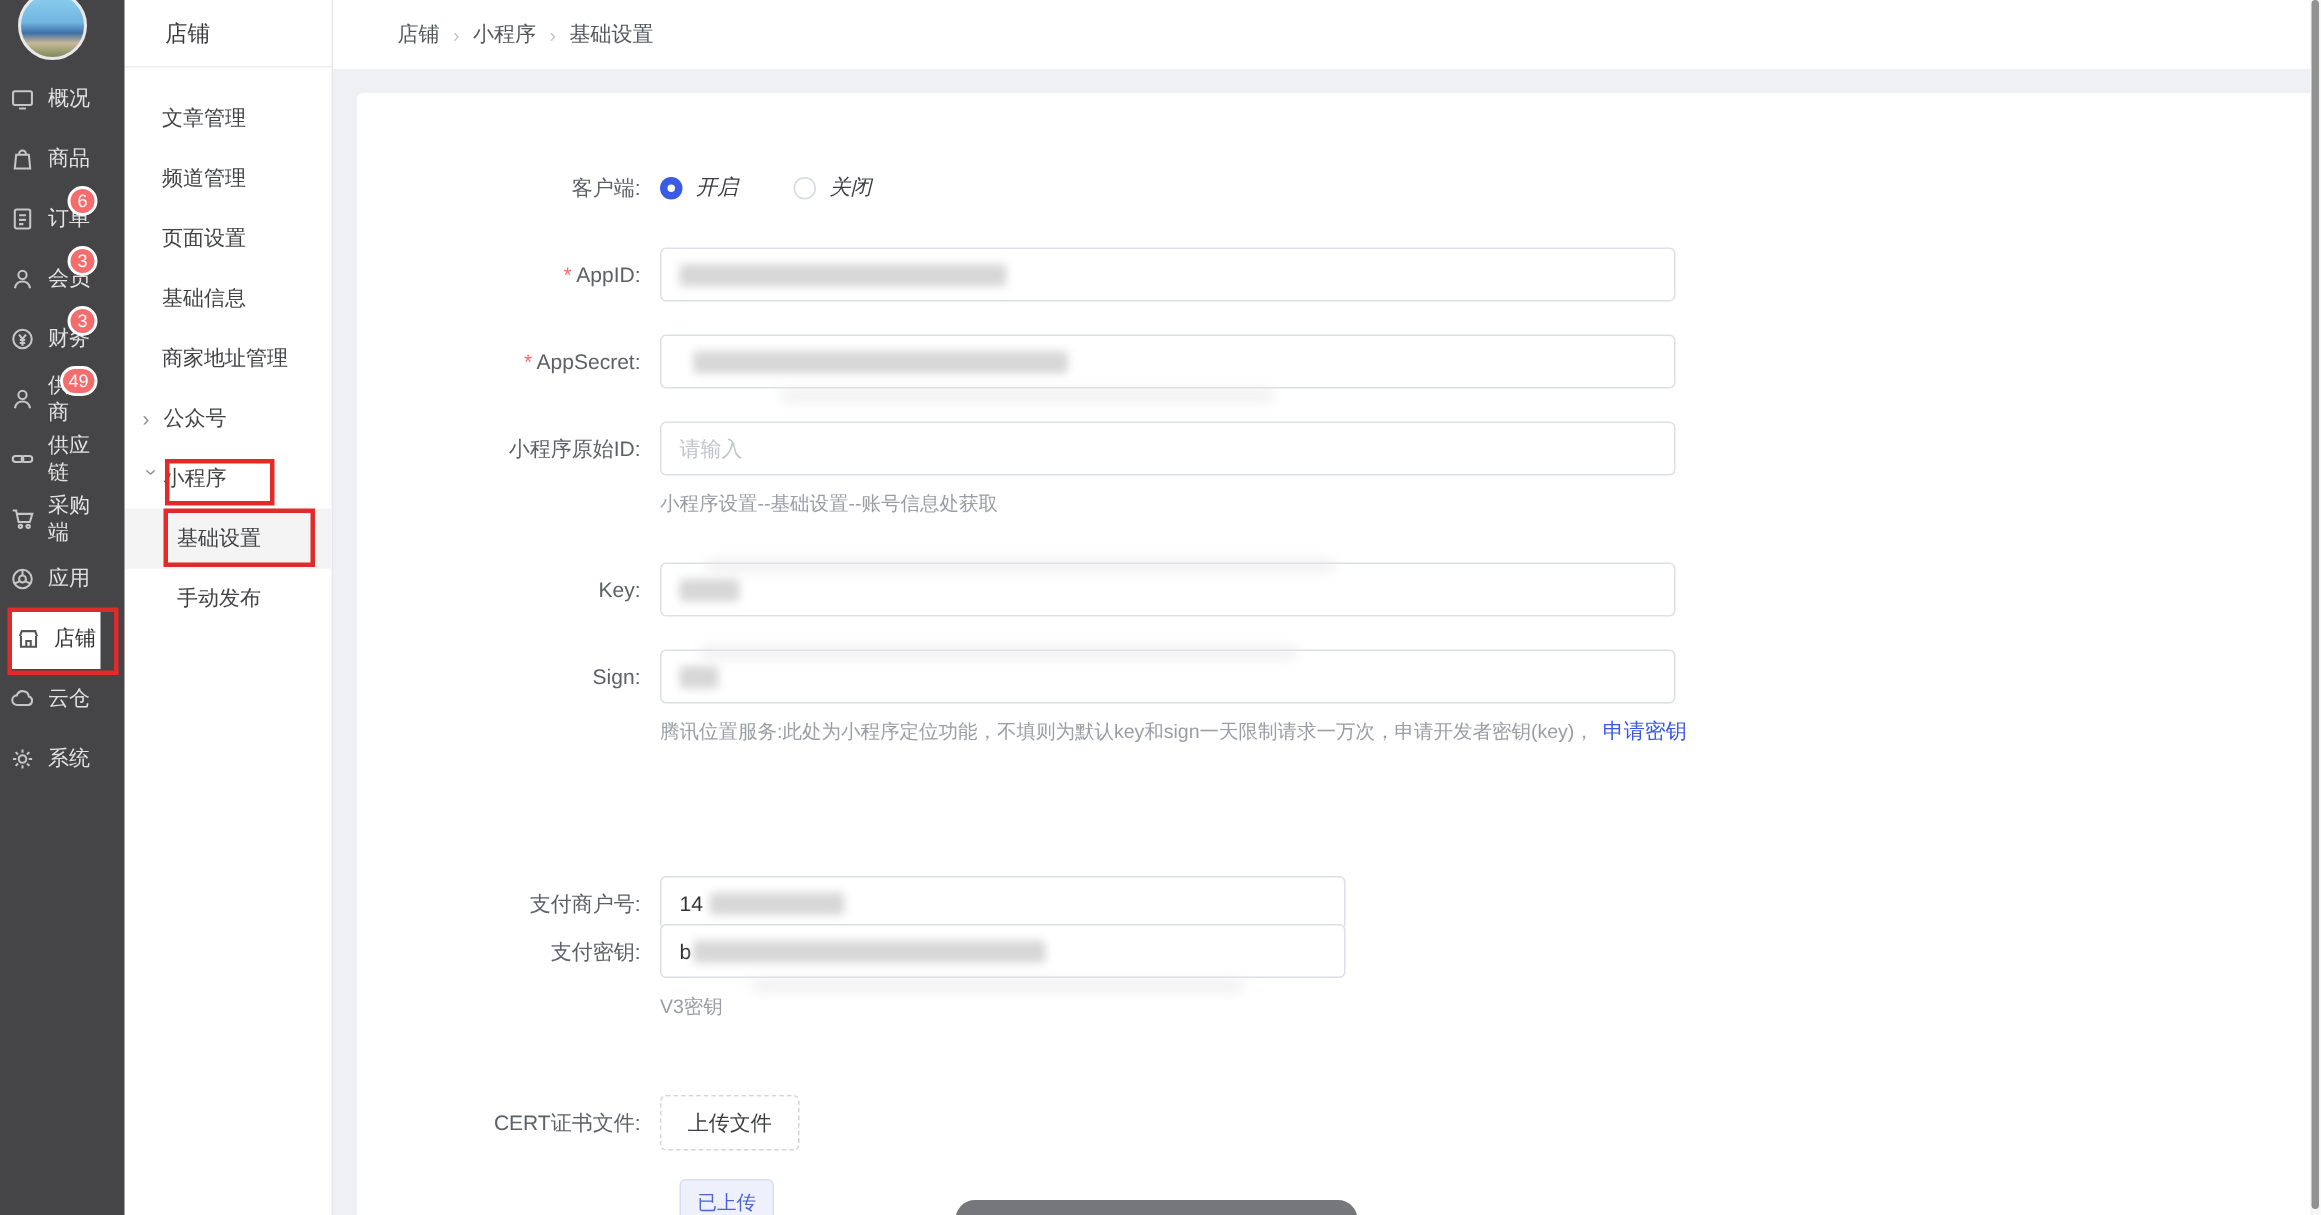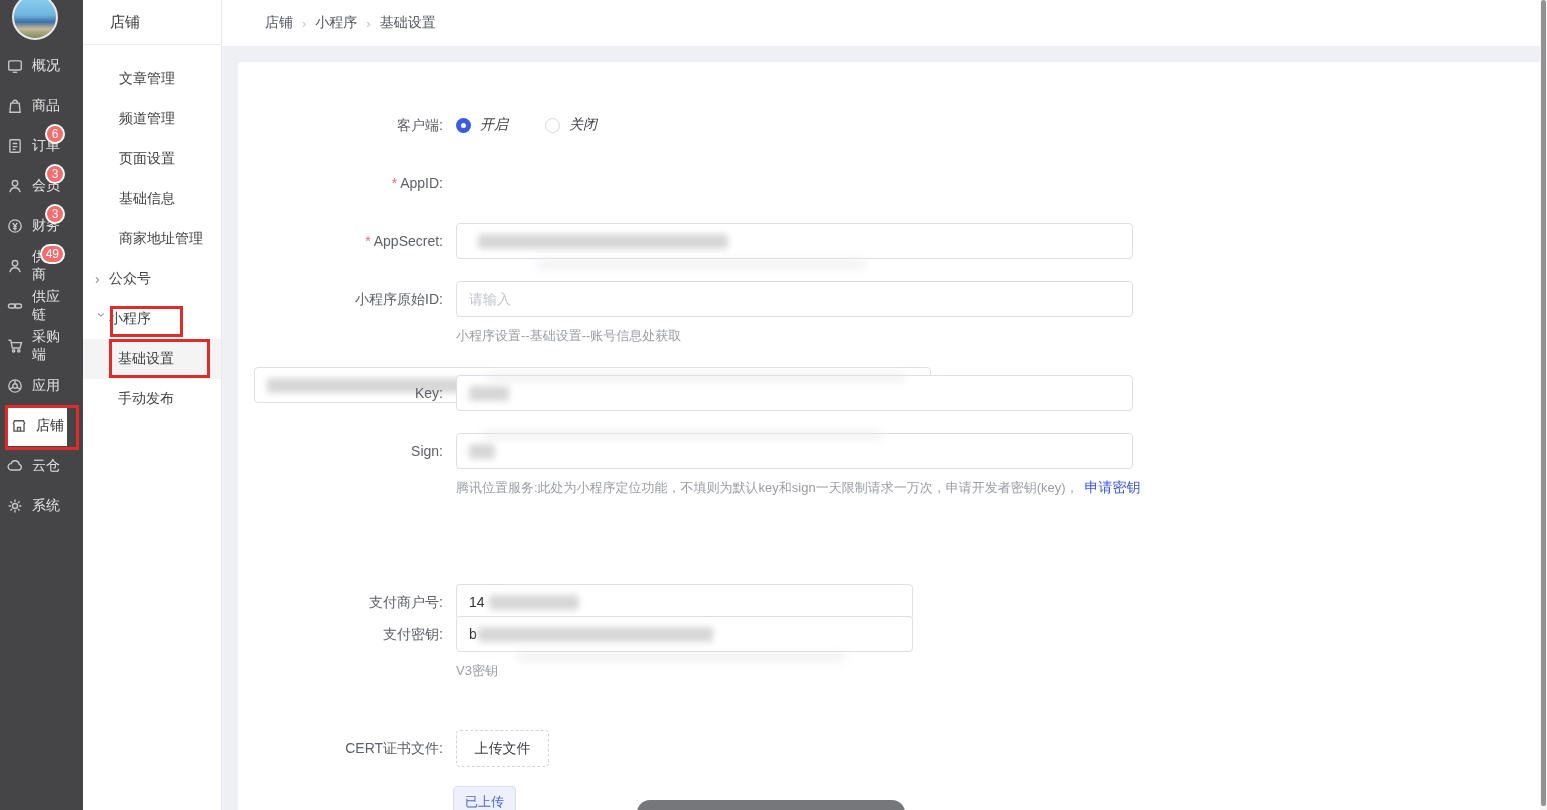--- a/index.html
+++ b/index.html
@@ -22,21 +22,21 @@
   .nav-badge { position:absolute; top:-2px; right:2px; min-width:20px; height:20px;
     background:#f56c6c; border:2px solid #fff; border-radius:10px; color:#fff;
     font-size:12px; line-height:16px; text-align:center; padding:0 4px; z-index:3; }
 
   
   .submenu { position:absolute; left:83px; top:0; width:139px; height:810px;
     background:#fff; border-right:1px solid #e9e9eb; z-index:4; }
   .submenu-header { height:45px; border-bottom:1px solid #ededf0; display:flex;
     align-items:center; padding-left:27px; font-size:15px; color:#3a3a3c; }
   .submenu-list { padding-top:14px; }
-  .sub-item { height:40px; display:flex; align-items:center; padding-left:36px;
+  .sub-item { height:40px; display:flex; align-items:center; padding-left:25px;
     font-size:14px; color:#414244; cursor:pointer; }
   .sub-item.group { padding-left:12px; }
   .sub-item.child { padding-left:35px; }
   .sub-item.selected { background:#f4f4f5; }
   .chev { display:inline-block; color:#8e9095; font-size:14px; width:13px;
     margin-right:1px; transform-origin:50% 50%; }
   .chev.down { transform:rotate(90deg); }
 
   
   .topbar { position:absolute; left:222px; top:0; width:1325px; height:46px;
@@ -45,21 +45,21 @@
     font-size:14px; color:#54575e; }
   .crumb { cursor:pointer; }
   .crumb-sep { color:#c0c4cc; margin:0 9px; font-size:13px; }
 
   
   .main-bg { position:absolute; left:222px; top:46px; width:1318px; height:764px;
     background:#eef0f4; z-index:1; }
   .card { position:absolute; left:238px; top:62px; width:1302px; height:900px;
     background:#fff; border-radius:4px 0 0 0; z-index:2; }
 
-  .form-row { position:absolute; left:16px; display:flex; }
+  .form-row { position:absolute; left:0; display:flex; }
   .f-label { width:202px; text-align:right; padding-right:13px; font-size:14px;
     color:#5d6066; line-height:36px; flex:0 0 202px; white-space:nowrap; }
   .req { color:#f56c6c; margin-right:3px; }
   .f-field { position:relative; }
   .tinput { width:677px; height:36px; border:1px solid #dcdfe6; border-radius:4px;
     padding:0 12px; font-size:14px; color:#333; outline:none; background:#fff;
     font-family:inherit; }
   .tinput.narrow { width:457px; }
   .tinput::placeholder { color:#c0c4cc; }
   .redact { position:absolute; background:#d7d7d7; filter:blur(3px);
@@ -290,21 +290,21 @@
         <span class="rdot on"></span>
         <span class="rlabel">开启</span>
       </span>
       <span class="radio">
         <span class="rdot off"></span>
         <span class="rlabel">关闭</span>
       </span>
     </div>
   </div>
 
-  <div class="form-row" style="top:103px;flex-direction:column;">
+  <div class="form-row" style="top:103px;">
     <div class="f-label"><span class="req">*</span><span>AppID:</span></div>
     <div class="f-field">
       <input class="tinput" style="">
       <div class="redact" style="left:13px; width:218px;"></div>
     </div>
   </div>
 
   <div class="form-row" style="top:161px;">
     <div class="f-label"><span class="req">*</span><span>AppSecret:</span></div>
     <div class="f-field">

